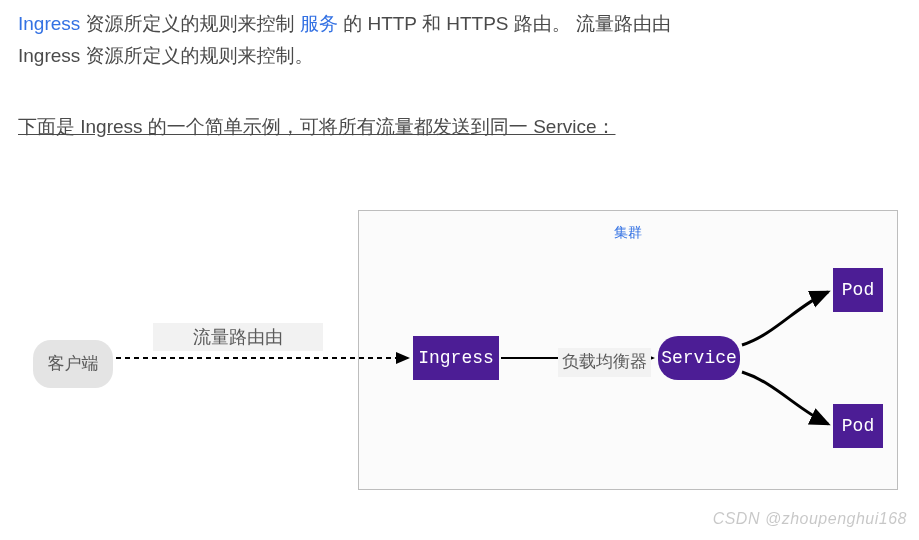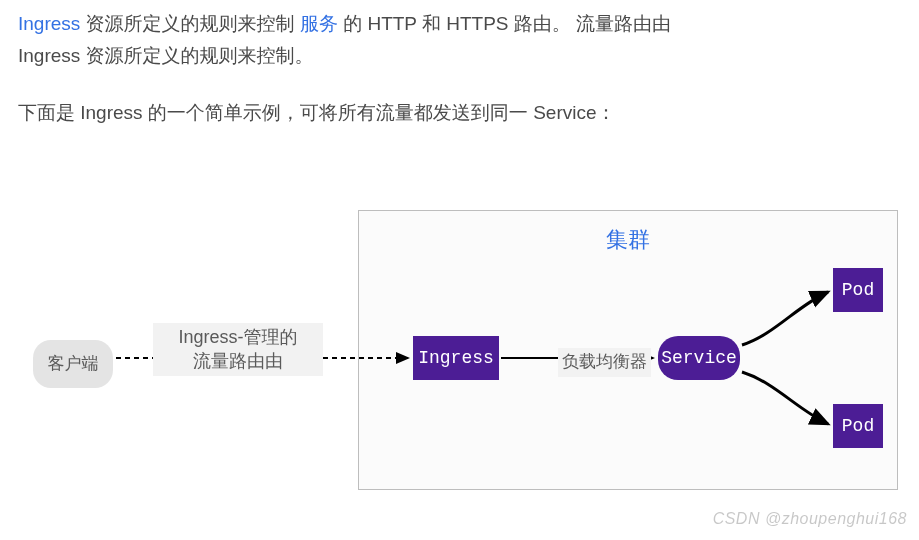--- a/index.html
+++ b/index.html
@@ -10,21 +10,21 @@
       background: #fff;
       color: #4a4a4a;
       padding: 8px 18px;
       font-size: 19px;
       line-height: 1.7;
       position: relative;
     }
     .para { display: inline; }
     .link { color: #3371e3; }
     .p1, .p2 { max-width: 680px; }
-    .p2 { margin-top: 24px; }
+    .p2 { margin-top: 38px; text-decoration: underline; }
 
     .diagram {
       position: absolute;
       left: 18px;
       top: 200px;
       width: 880px;
       height: 300px;
     }
 
     .cluster-box {
@@ -35,21 +35,21 @@
       height: 280px;
       border: 1px solid #bdbdbd;
       background: rgba(230,230,230,0.15);
     }
     .cluster-label {
       position: absolute;
       top: 10px;
       left: 0; right: 0;
       text-align: center;
       color: #3371e3;
-      font-size: 22px;
+      font-size: 14px;
     }
 
     .client-pill {
       position: absolute;
       left: 15px;
       top: 140px;
       width: 80px;
       height: 48px;
       border-radius: 18px;
       background: #e4e4e4;
@@ -126,21 +126,20 @@
 
 <div class="diagram">
 
   <div class="cluster-box">
     <div class="cluster-label">集群</div>
   </div>
 
   <div class="client-pill">客户端</div>
 
   <div class="lb-label">
-    <div>Ingress-管理的</div>
     <div>流量路由由</div>
   </div>
 
   <svg class="arrows">
     <defs>
       <marker id="arrowhead" markerWidth="8" markerHeight="8" refX="6" refY="3" orient="auto">
         <path d="M0,0 L7,3 L0,6 Z" fill="#000"></path>
       </marker>
     </defs>
     <line x1="98" y1="158" x2="390" y2="158" stroke="#000" stroke-width="2" stroke-dasharray="5,4" marker-end="url(#arrowhead)"></line>

